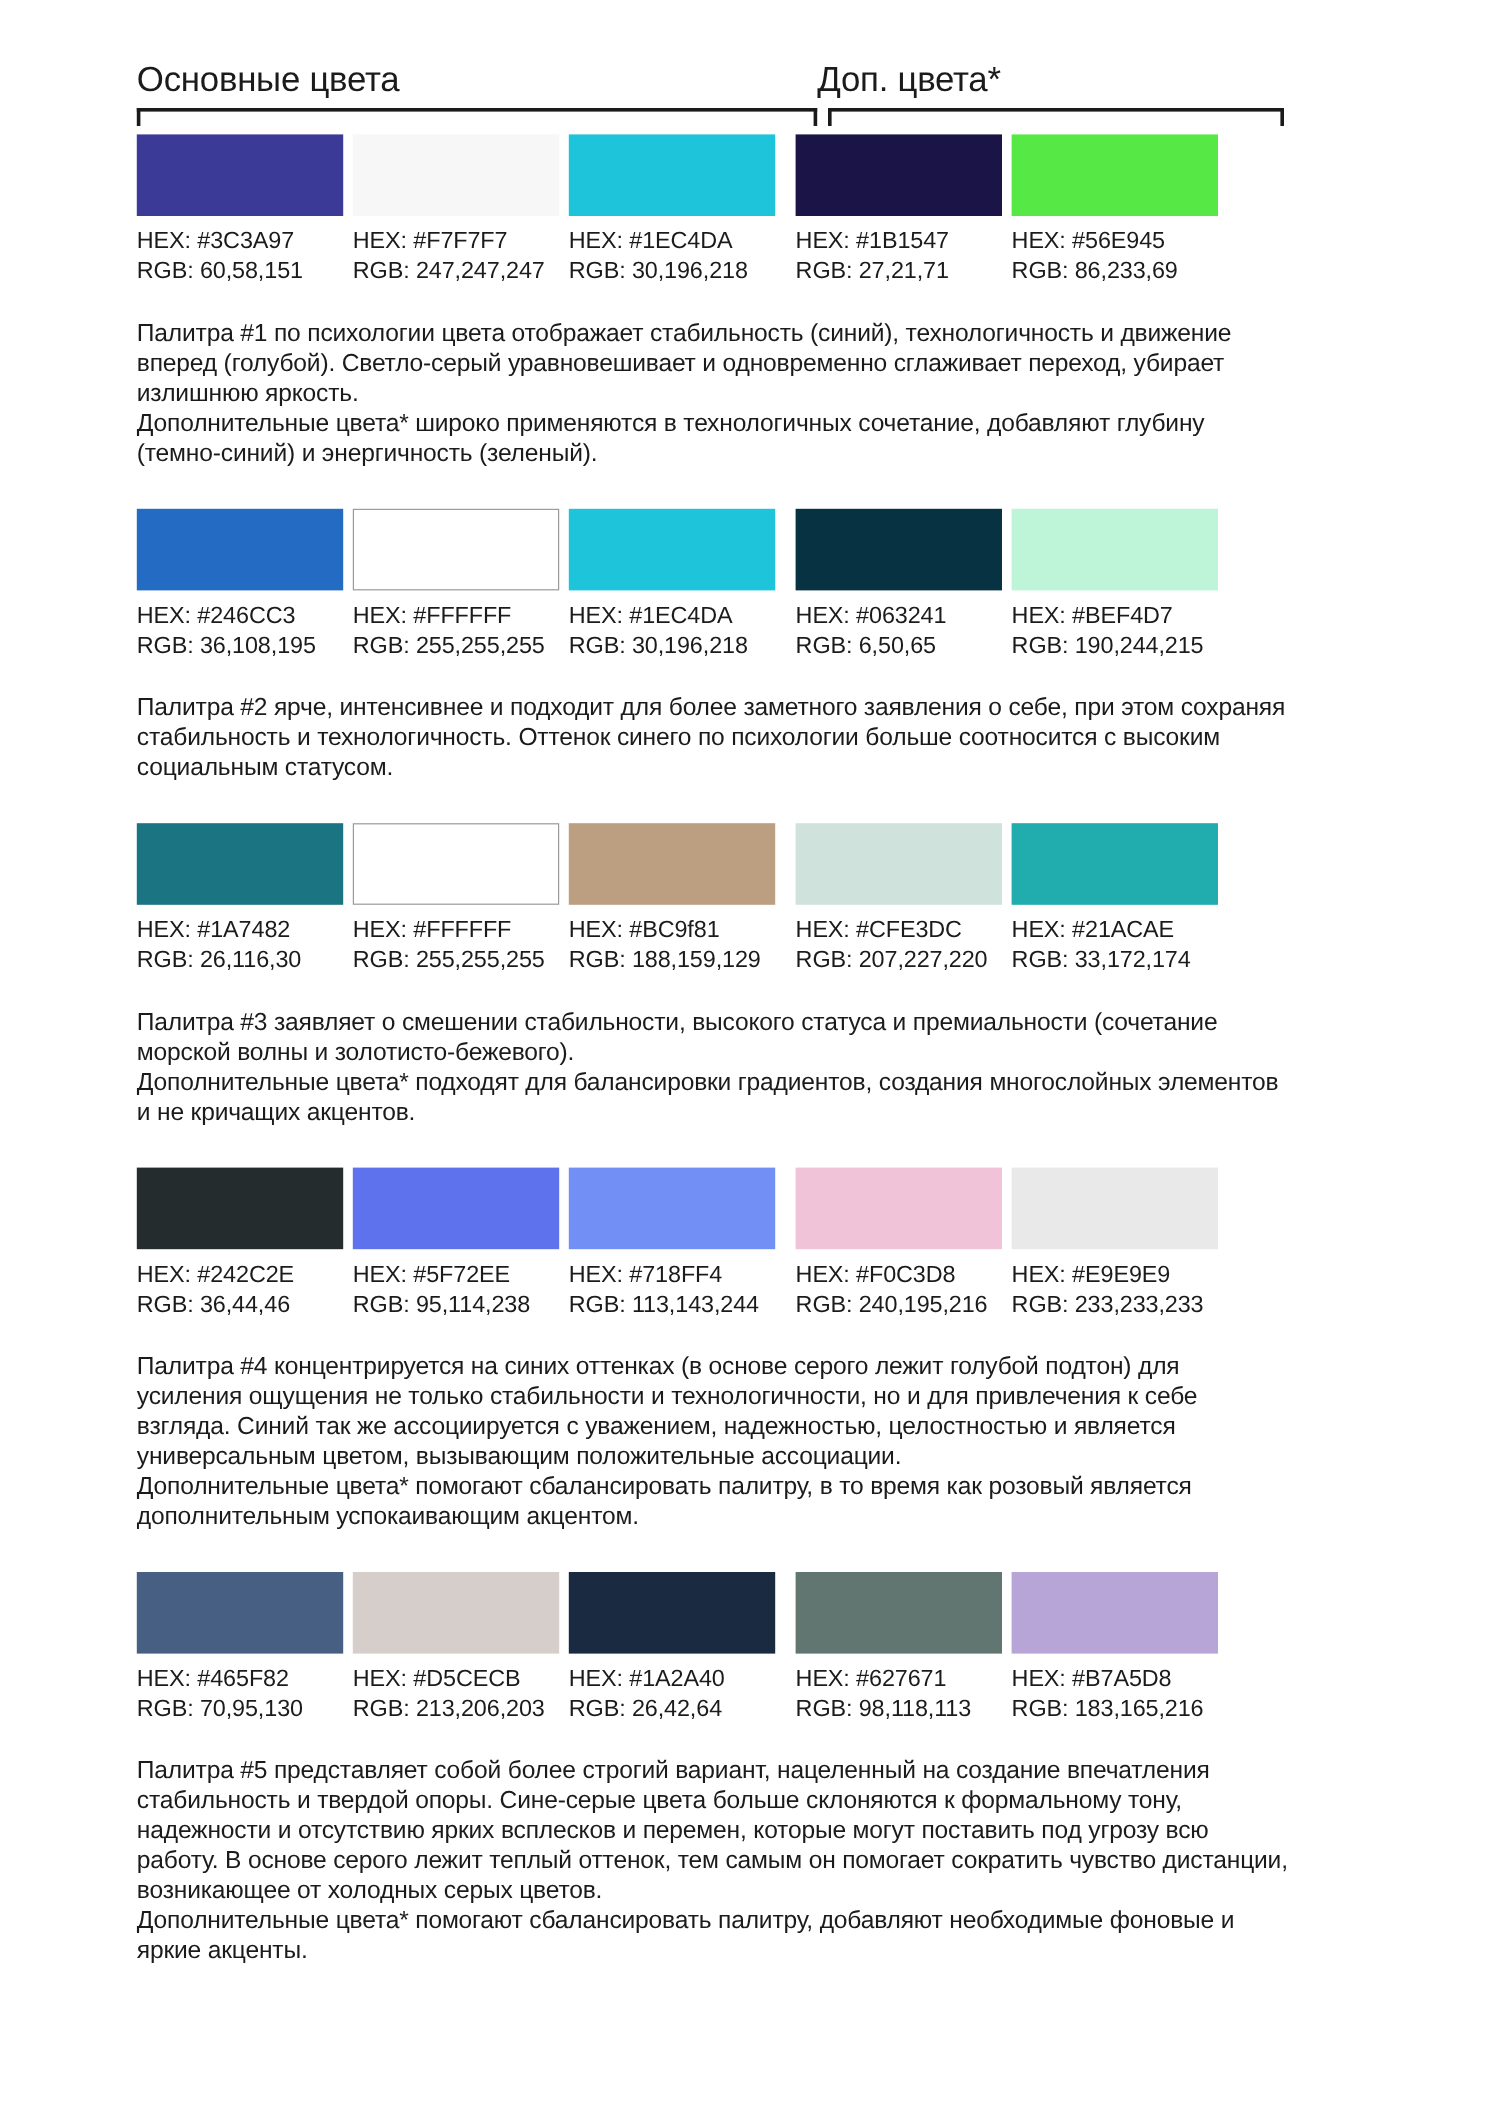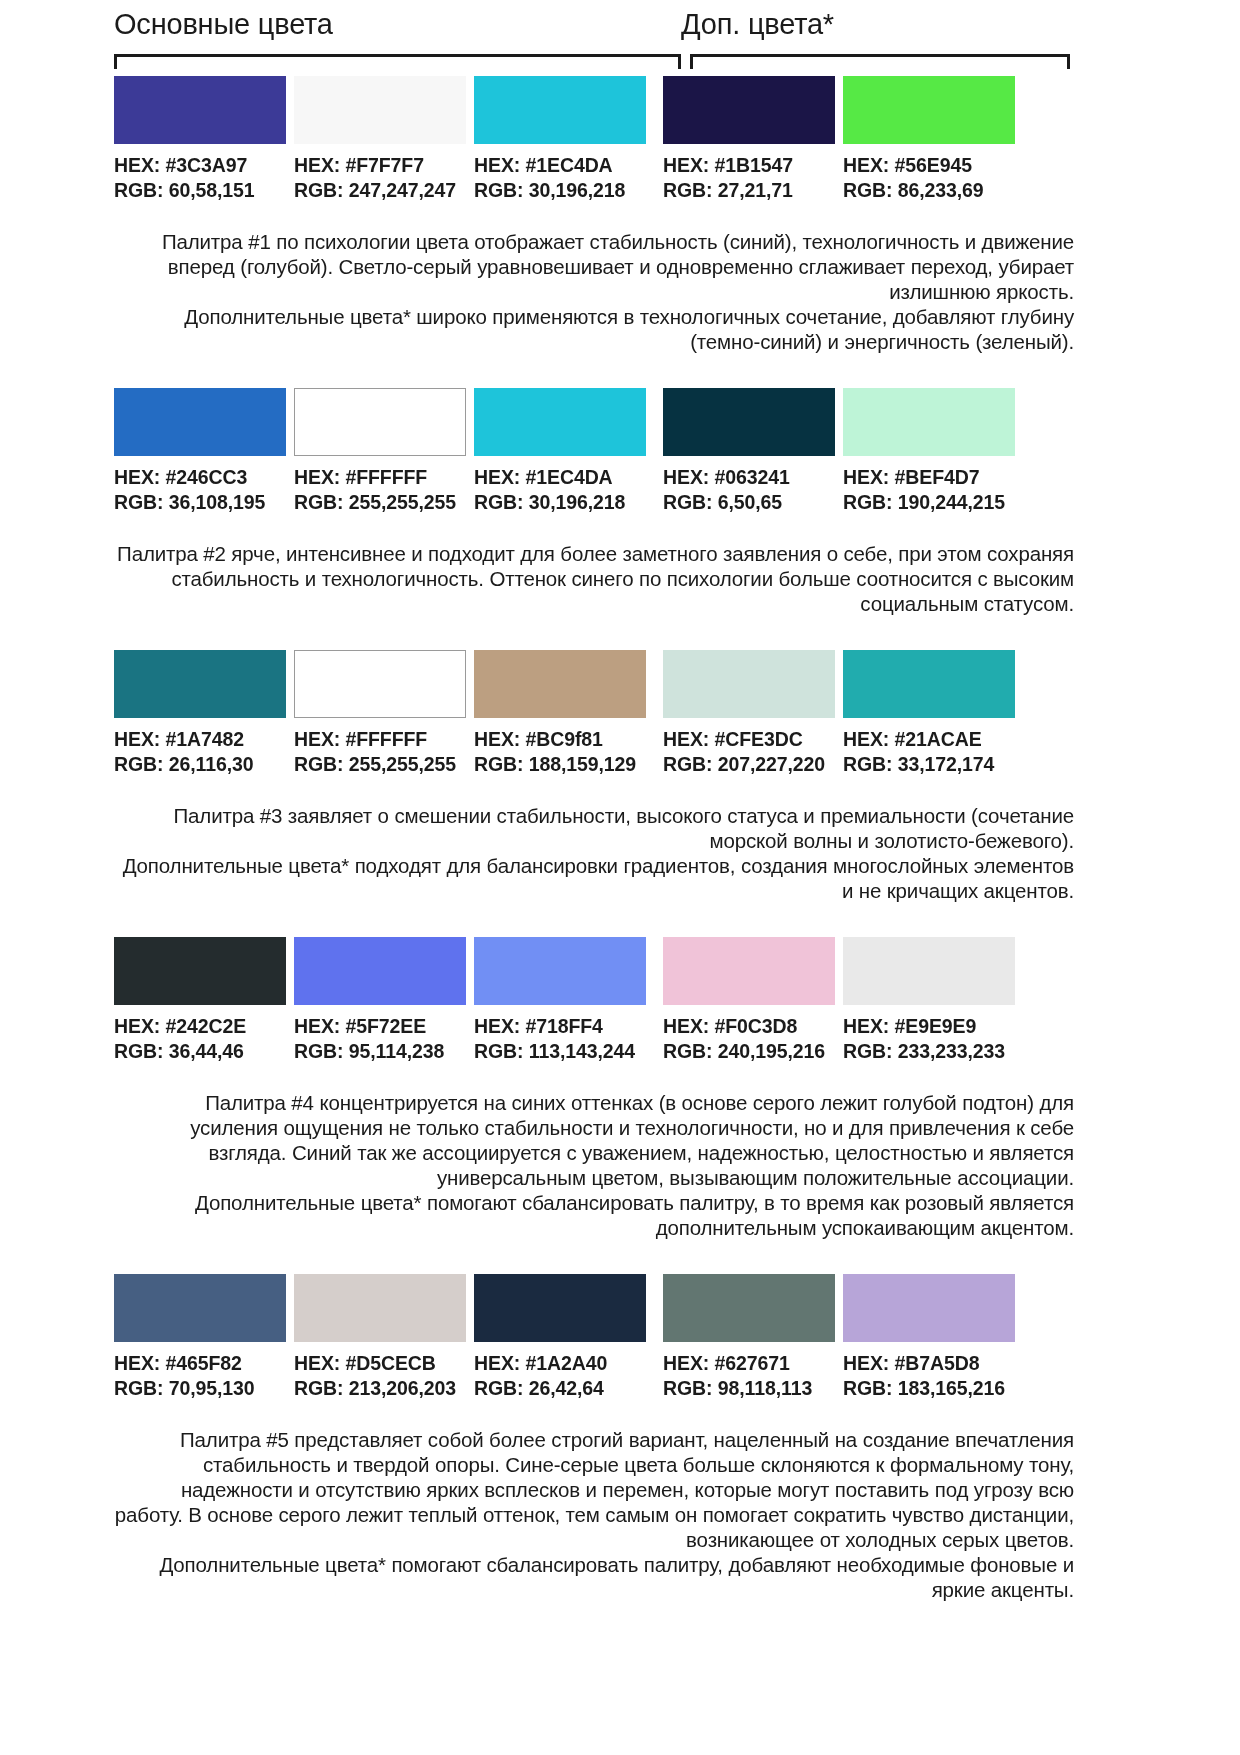--- a/index.html
+++ b/index.html
@@ -19,21 +19,22 @@
     padding: 0 0 0 0;
     width: 1240px;
   }
 
   
   .group-titles {
     display: flex;
     padding-left: 114px;
     padding-top: 10px;
     height: 46px;
-    align-items: flex-start;
+    align-items: flex-end;
+    margin-top: 36px;
   }
   .group-title {
     font-size: 29px;
     font-weight: 400;
     line-height: 1.0;
     letter-spacing: -0.2px;
     color: #1b1b1b;
     white-space: nowrap;
   }
   .gt-main { width: 567px; }
@@ -69,42 +70,40 @@
     width: 172px;
     margin-right: 8px;
   }
   .swatch.bordered { border: 1px solid #9a9a9a; }
   .swatch.gap-after { margin-right: 17px; }
 
   .labels-row {
     display: flex;
     padding-left: 114px;
     padding-top: 9px;
-    font-weight: bold;
   }
   .label-cell {
     width: 172px;
     margin-right: 8px;
   }
   .label-cell.gap-after { margin-right: 17px; }
   .hexline, .rgbline {
     font-size: 19.5px;
     line-height: 25px;
     color: #1b1b1b;
     white-space: nowrap;
     letter-spacing: -0.1px;
   }
 
   
   .desc {
     padding-left: 114px;
     padding-right: 50px;
     padding-top: 26px;
     padding-bottom: 0;
-    text-align: right;
   }
   .desc p {
     margin: 0;
     font-size: 20.5px;
     line-height: 25px;
     color: #1b1b1b;
     letter-spacing: -0.15px;
     max-width: 960px;
   }
 

